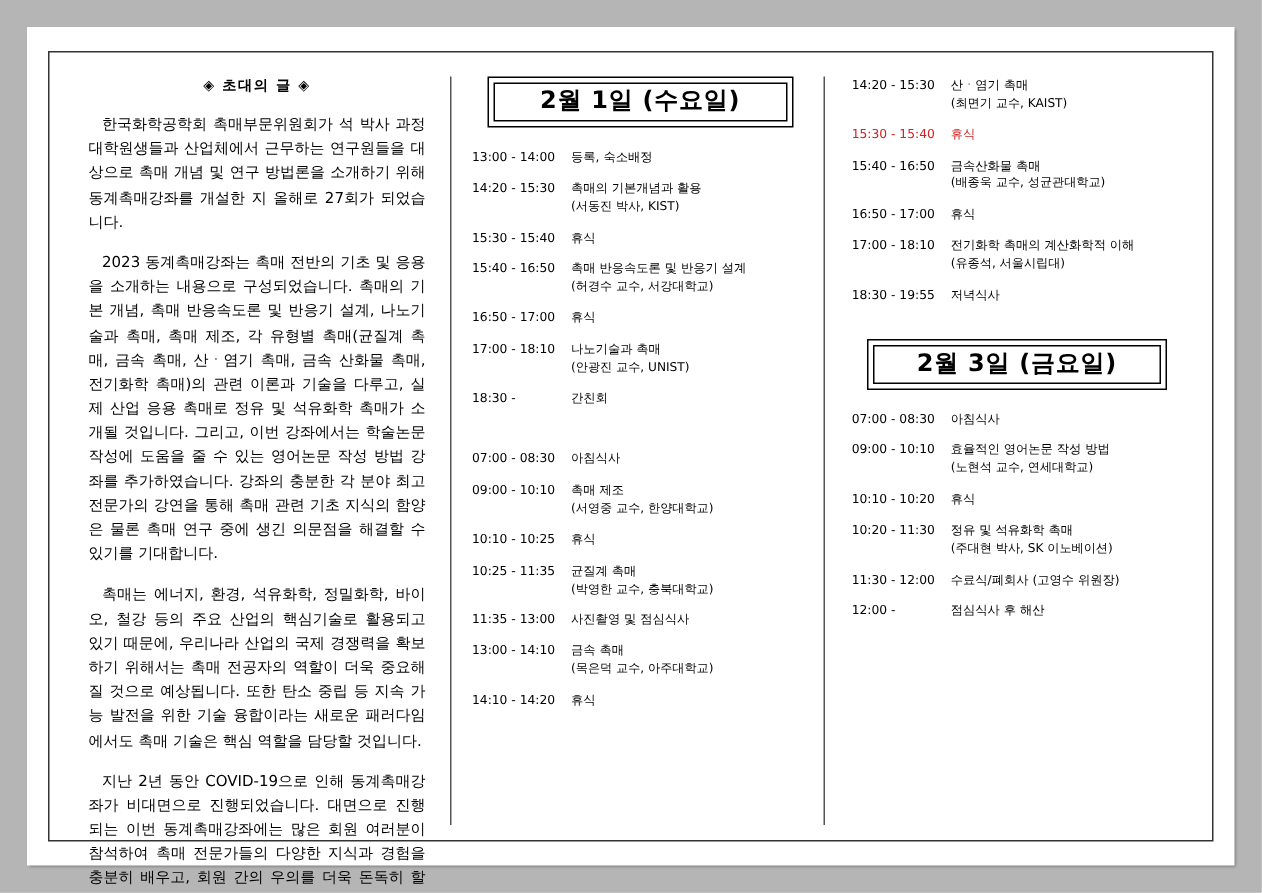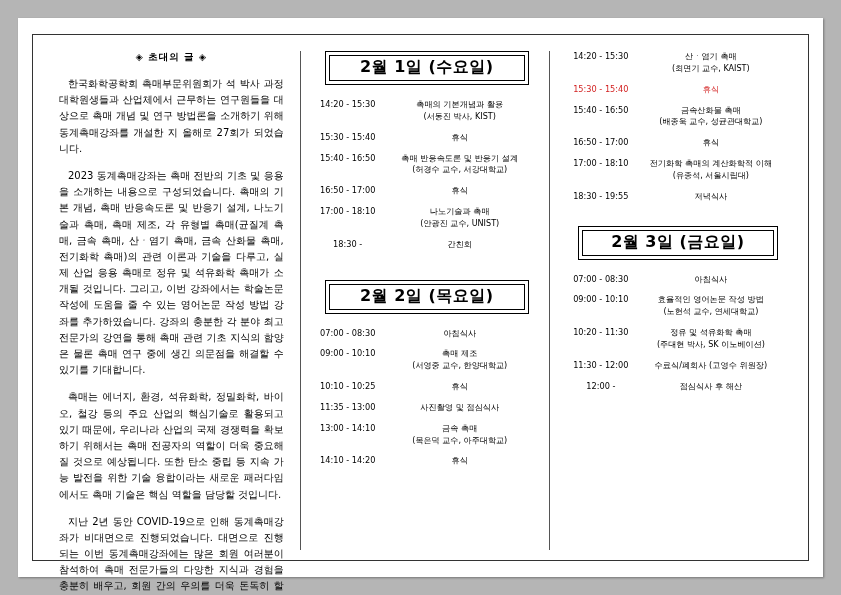--- a/index.html
+++ b/index.html
@@ -97,21 +97,20 @@
   table.sched {
     width: 100%;
     border-collapse: collapse;
     font-size: 8.2px;
     color: #000;
   }
   table.sched td {
     vertical-align: top;
     padding: 0 0 9px 0;
     line-height: 1.45;
-    text-align: center;
   }
   td.time {
     width: 66px;
     white-space: nowrap;
     padding-right: 6px;
   }
   td.desc { padding-left: 2px; }
   .sub {
     display: block;
     font-size: 8.1px;
@@ -135,20 +134,24 @@
           <p class="para">지난 2년 동안 COVID-19으로 인해 동계촉매강좌가 비대면으로 진행되었습니다. 대면으로 진행되는 이번 동계촉매강좌에는 많은 회원 여러분이 참석하여 촉매 전문가들의 다양한 지식과 경험을 충분히 배우고, 회원 간의 우의를 더욱 돈독히 할 수 있는 장이 되기를 기대합니다.</p>
           <div class="signature">한국화학공학회 촉매부문위원회 위원장 고 영 수</div>
         </div>
 
         <div class="col col-2">
           <div class="day-box">
             <span>2월 1일 (수요일)</span>
           </div>
           <table class="sched">
             <tbody id="tbody-day1">
+                <tr class="gap-after">
+                  <td class="time">13:00 - 14:00</td>
+                  <td class="desc">등록, 숙소배정</td>
+                </tr>
                 <tr>
                   <td class="time">14:20 - 15:30</td>
                   <td class="desc">촉매의 기본개념과 활용<span class="sub">(서동진 박사, KIST)</span></td>
                 </tr>
                 <tr>
                   <td class="time">15:30 - 15:40</td>
                   <td class="desc">휴식</td>
                 </tr>
                 <tr>
                   <td class="time">15:40 - 16:50</td>
@@ -164,36 +167,37 @@
                 </tr>
                 <tr>
                   <td class="time">18:30 -</td>
                   <td class="desc">간친회</td>
                 </tr>
               </tbody>
           </table>
 
           <div style="height:20px"></div>
 
-          <div class="day-box">
-            <span>2월 2일 (목요일)</span>
-          </div>
           <table class="sched">
             <tbody id="tbody-day2">
                 <tr class="gap-after">
                   <td class="time">07:00 - 08:30</td>
                   <td class="desc">아침식사</td>
                 </tr>
                 <tr>
                   <td class="time">09:00 - 10:10</td>
                   <td class="desc">촉매 제조<span class="sub">(서영중 교수, 한양대학교)</span></td>
                 </tr>
                 <tr>
                   <td class="time">10:10 - 10:25</td>
                   <td class="desc">휴식</td>
+                </tr>
+                <tr class="gap-after">
+                  <td class="time">10:25 - 11:35</td>
+                  <td class="desc">균질계 촉매<span class="sub">(박영한 교수, 충북대학교)</span></td>
                 </tr>
                 <tr class="gap-after">
                   <td class="time">11:35 - 13:00</td>
                   <td class="desc">사진촬영 및 점심식사</td>
                 </tr>
                 <tr>
                   <td class="time">13:00 - 14:10</td>
                   <td class="desc">금속 촉매<span class="sub">(목은덕 교수, 아주대학교)</span></td>
                 </tr>
                 <tr>
@@ -241,20 +245,24 @@
           </div>
           <table class="sched">
             <tbody id="tbody-day3">
                 <tr class="gap-after">
                   <td class="time">07:00 - 08:30</td>
                   <td class="desc">아침식사</td>
                 </tr>
                 <tr>
                   <td class="time">09:00 - 10:10</td>
                   <td class="desc">효율적인 영어논문 작성 방법<span class="sub">(노현석 교수, 연세대학교)</span></td>
+                </tr>
+                <tr>
+                  <td class="time">10:10 - 10:20</td>
+                  <td class="desc">휴식</td>
                 </tr>
                 <tr class="gap-after">
                   <td class="time">10:20 - 11:30</td>
                   <td class="desc">정유 및 석유화학 촉매<span class="sub">(주대현 박사, SK 이노베이션)</span></td>
                 </tr>
                 <tr class="gap-after">
                   <td class="time">11:30 - 12:00</td>
                   <td class="desc">수료식/폐회사 (고영수 위원장)</td>
                 </tr>
                 <tr>

